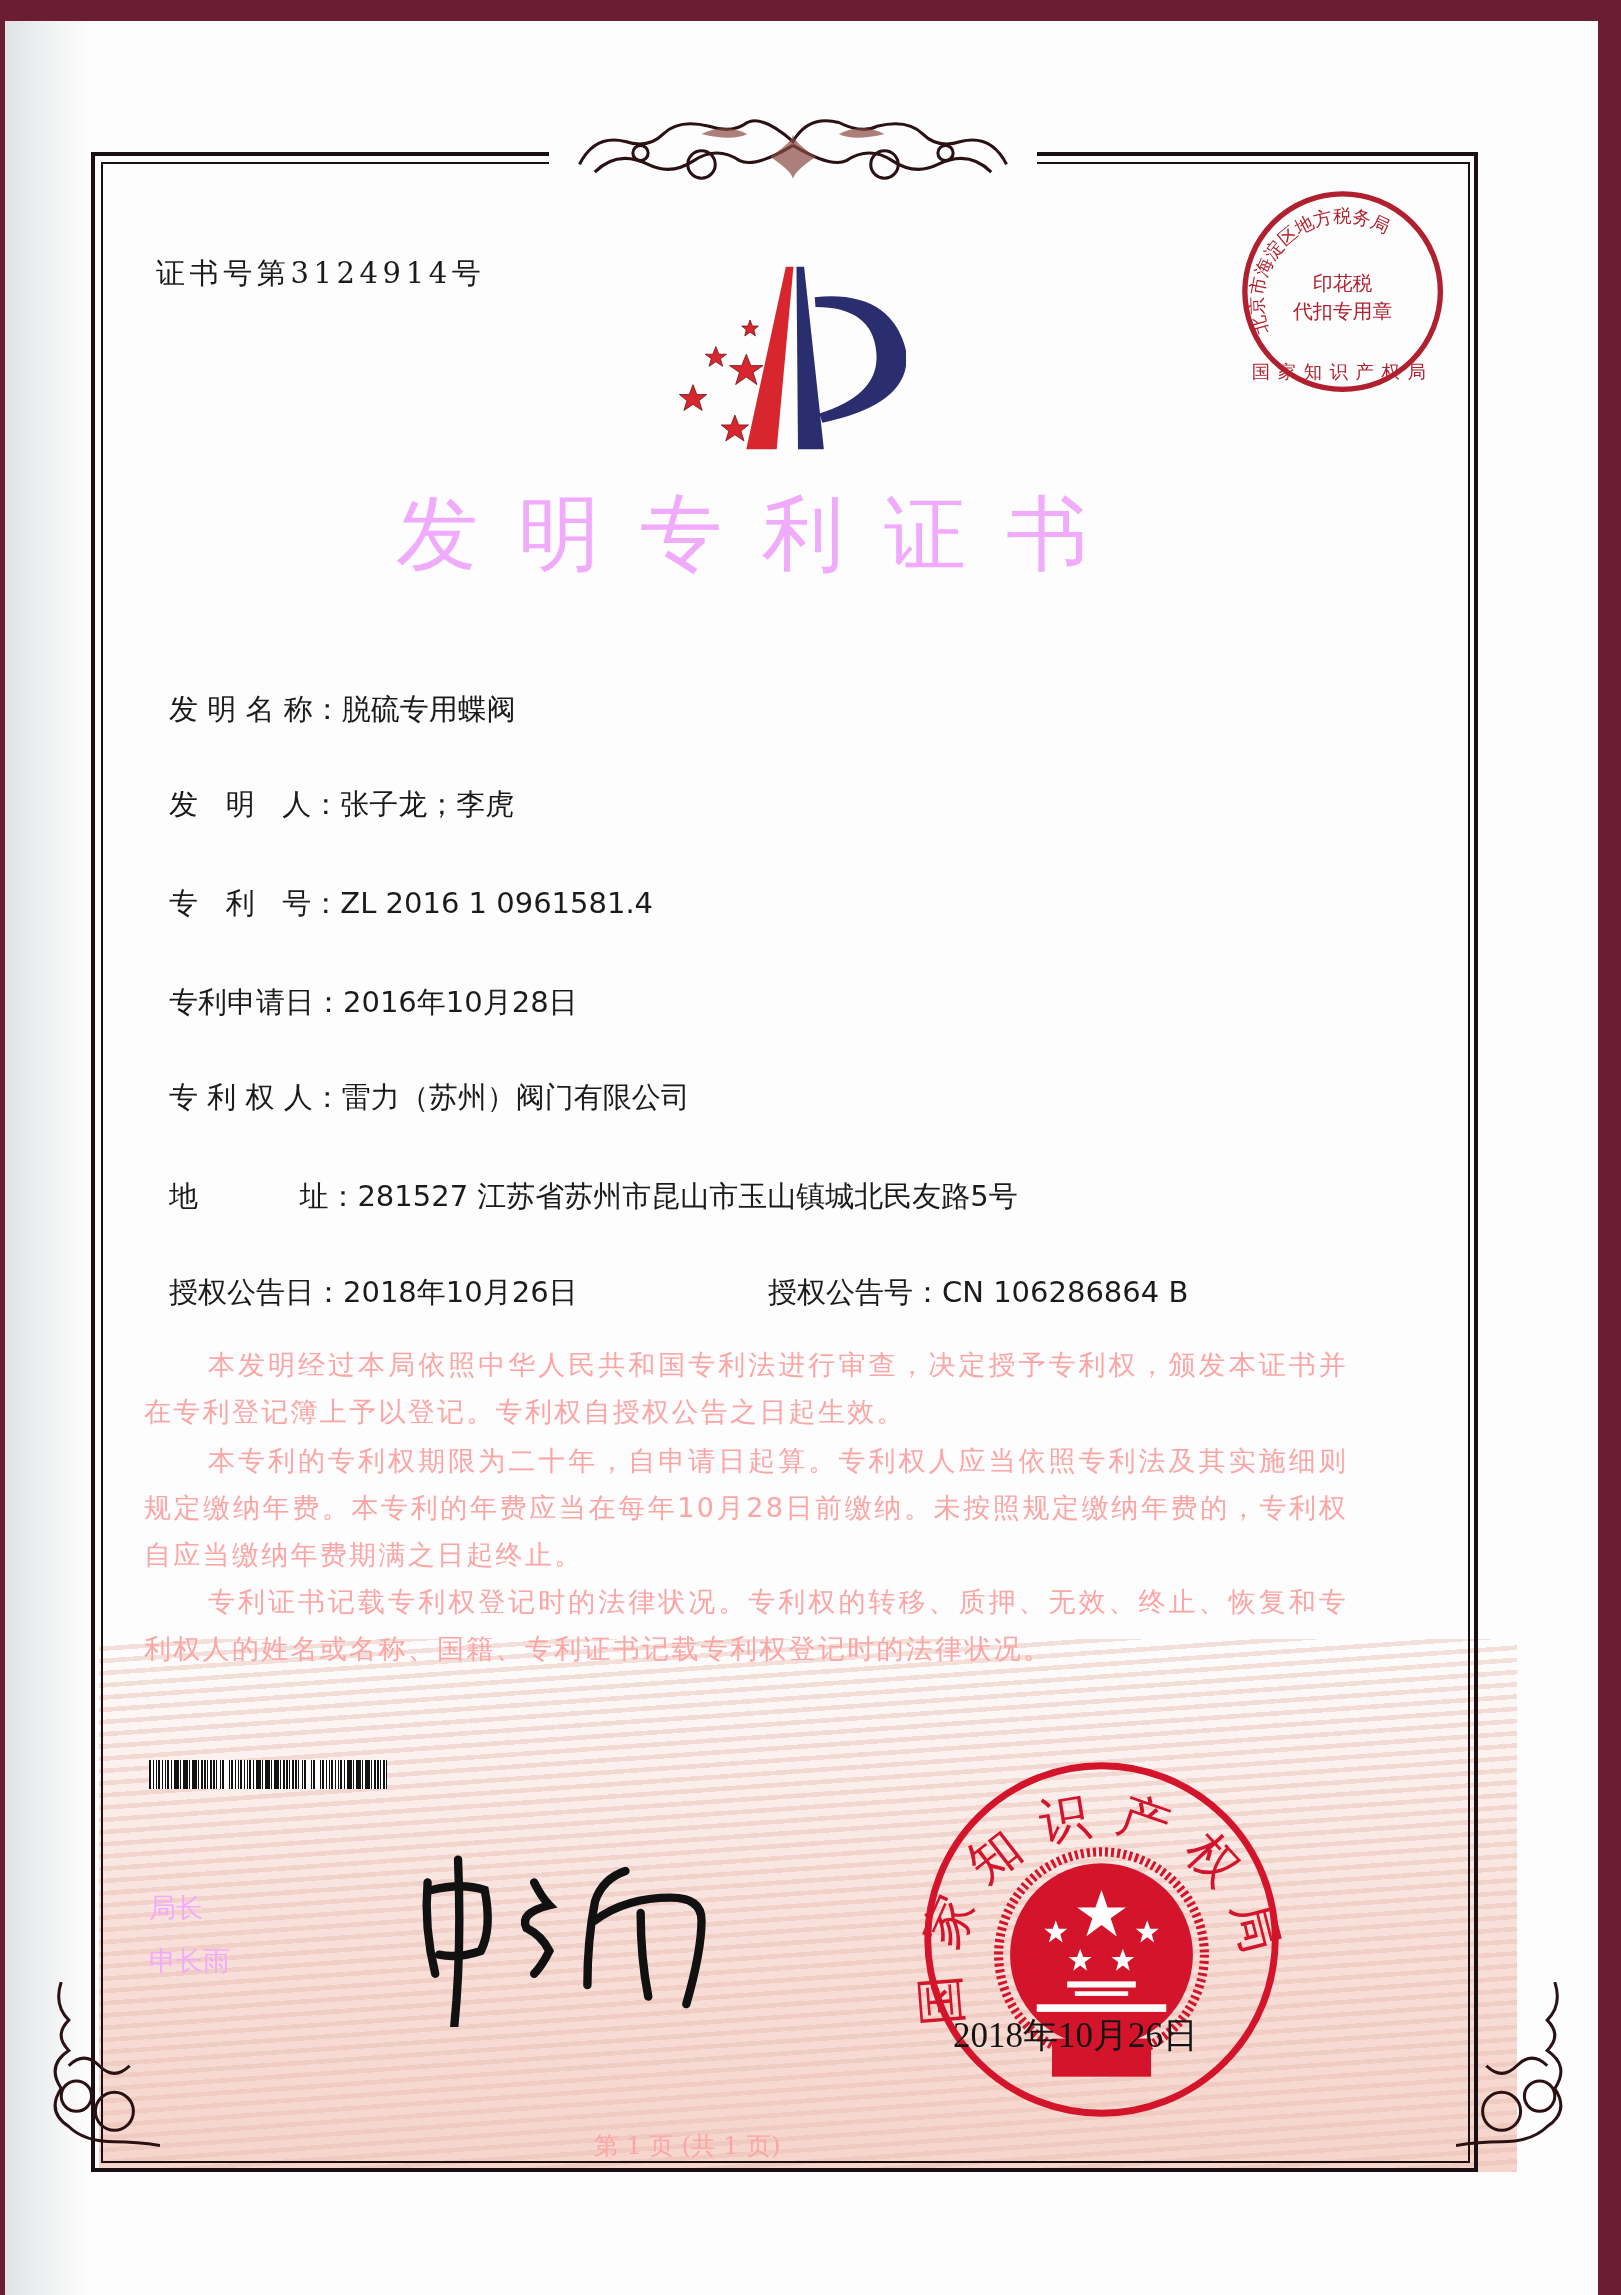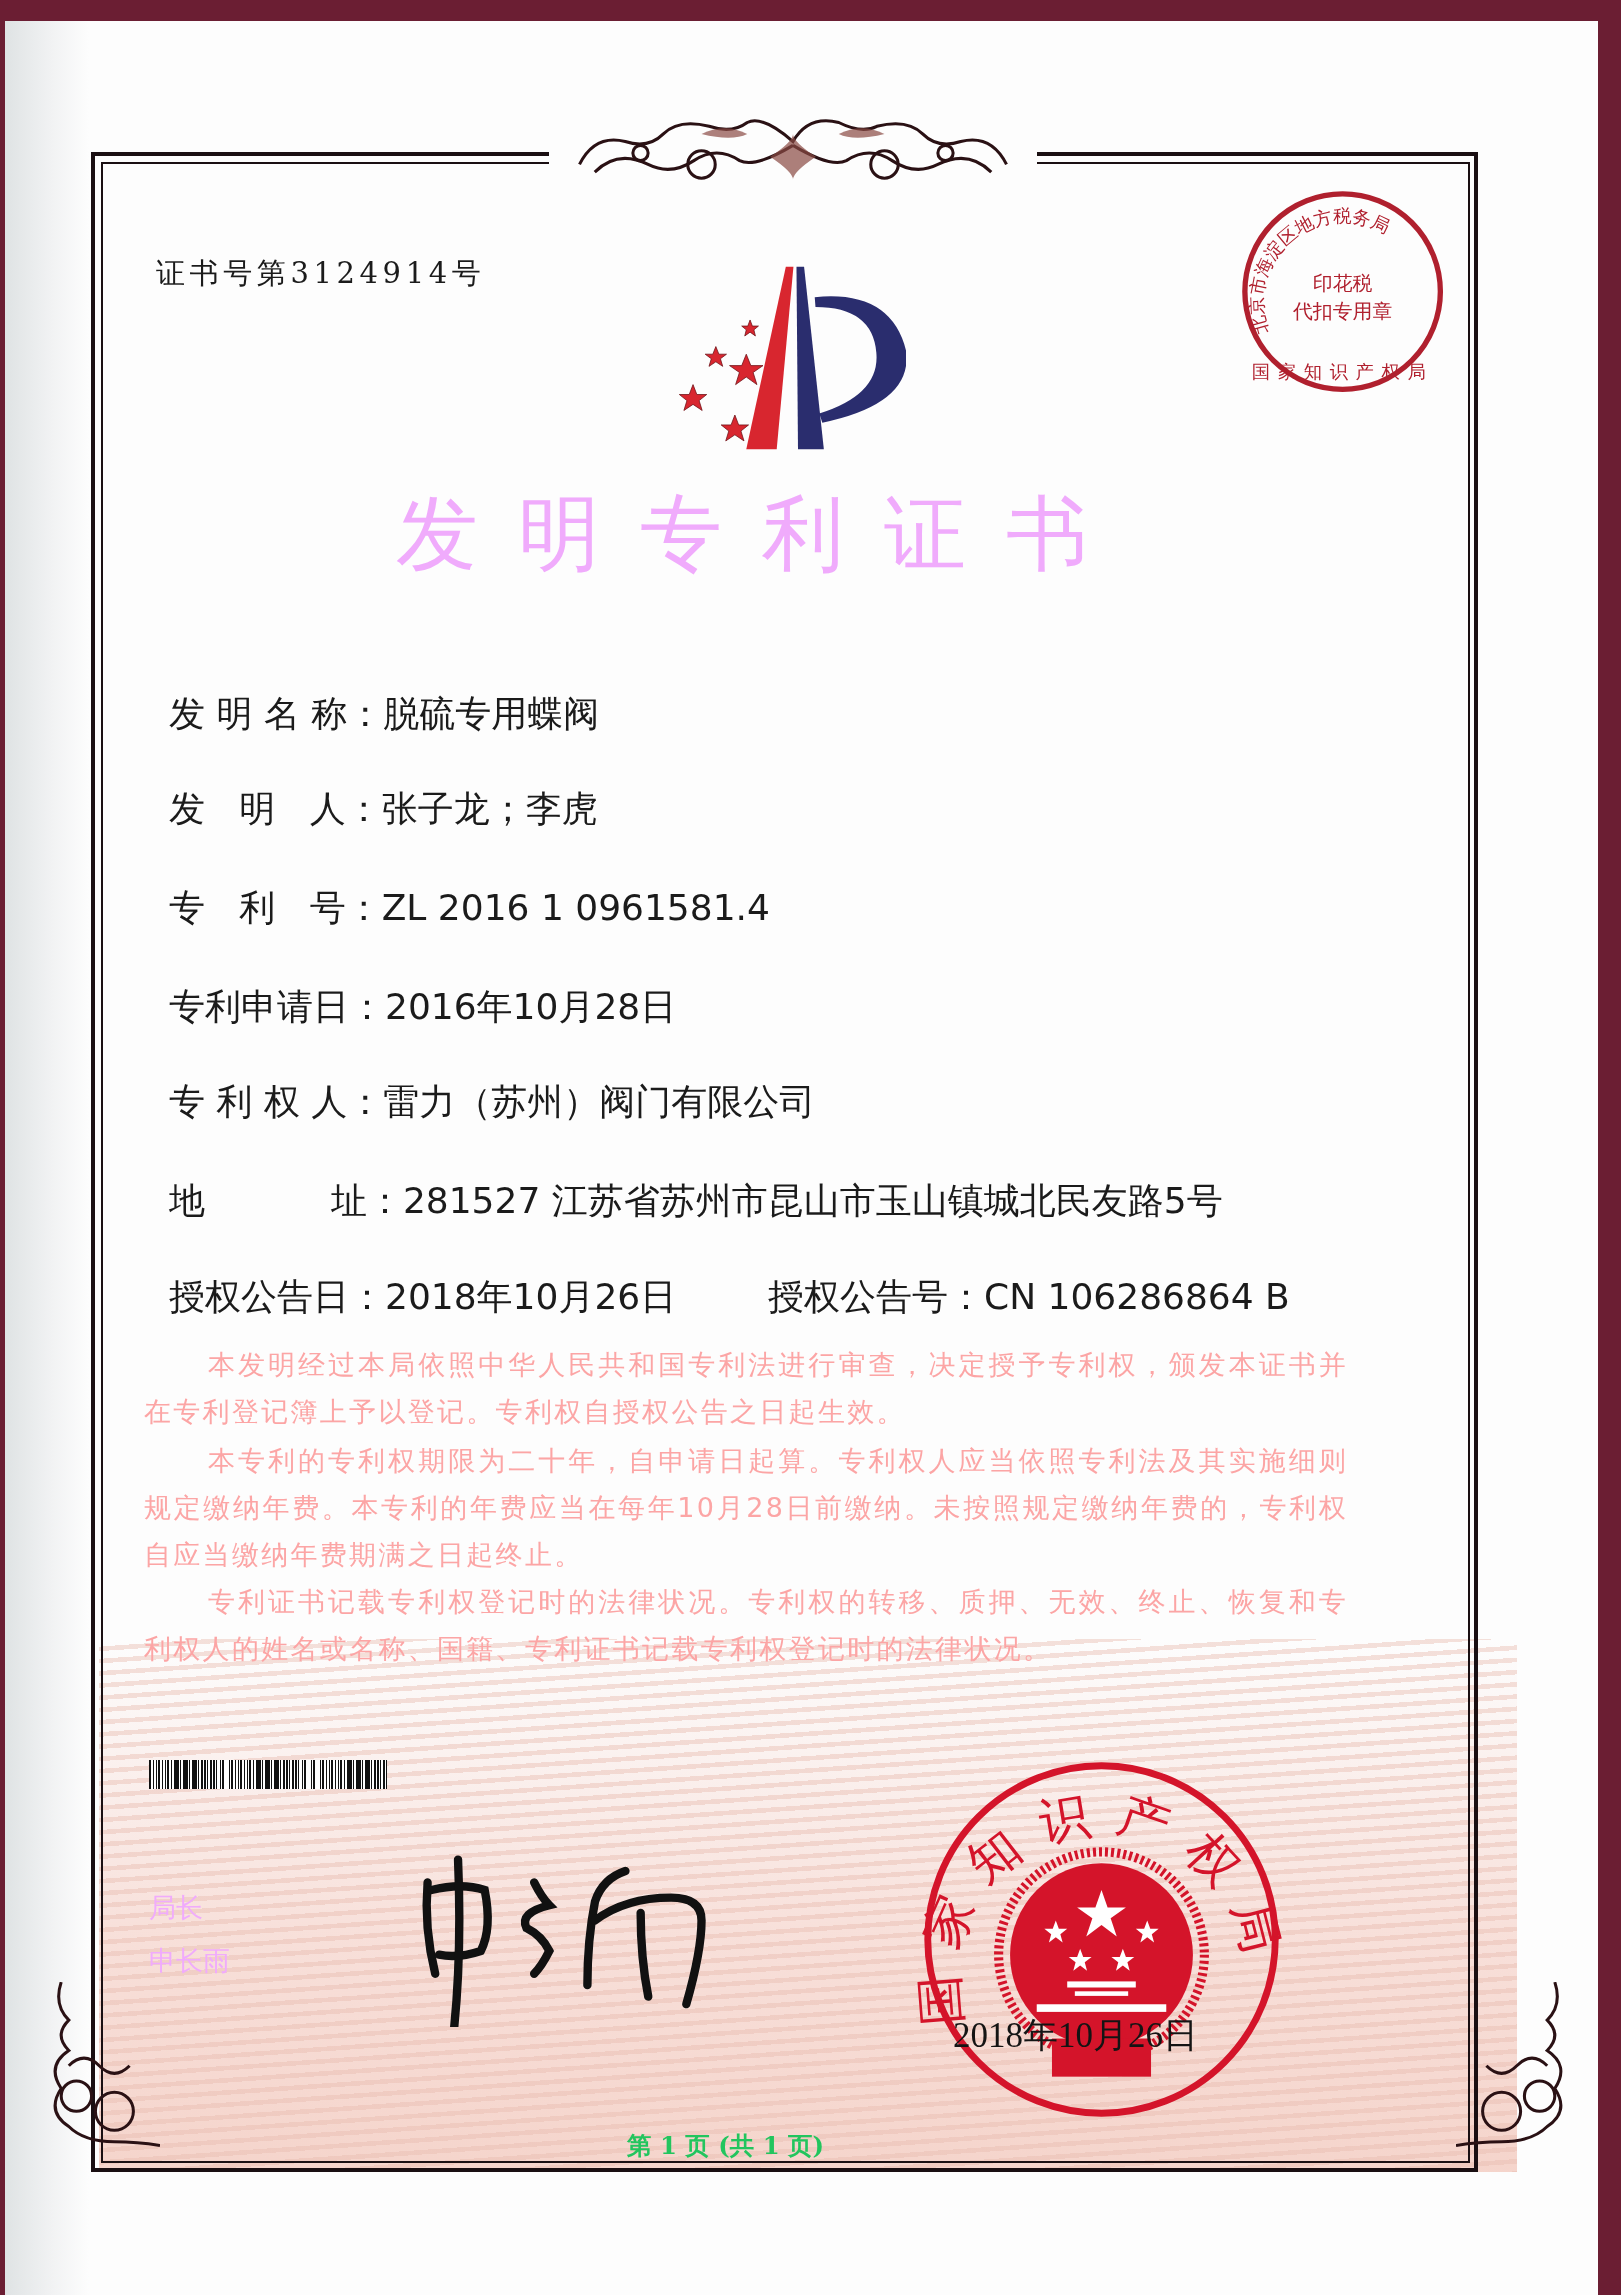--- a/index.html
+++ b/index.html
@@ -46,21 +46,21 @@
   }
   .logo { position: absolute; left: 655px; top: 259px; width: 251px; height: 198px; }
   .stamp-small { position: absolute; left: 1238px; top: 187px; width: 210px; height: 210px; }
 
   .title {
     position: absolute; left: 396px; top: 480px; width: 762px; text-align: left;
     font-size: 82px; letter-spacing: 40px; color: #f0abfc; font-family: "DejaVu Sans", sans-serif; font-weight: normal;
   }
 
   .field {
-    position: absolute; left: 169px; font-size: 36px; color: #1b1b1b; white-space: nowrap;
+    position: absolute; left: 169px; font-size: 29px; color: #1b1b1b; white-space: nowrap;
     font-family: "DejaVu Sans", sans-serif;
   }
   .field .lbl { display: inline-block; }
   .field .val { display: inline-block; }
 
   .para {
     position: absolute; left: 144px; width: 1204px; font-size: 27px; line-height: 47px;
     color: #fca5a5; font-family: "DejaVu Sans", sans-serif; letter-spacing: 2.3px;
     text-indent: 64px; text-align: justify;
   }
@@ -75,22 +75,22 @@
   .director-title { top: 1890px; }
   .director-name { top: 1943px; }
   .signature { position: absolute; left: 412px; top: 1852px; width: 366px; height: 175px; }
 
   .stamp-big { position: absolute; left: 911px; top: 1749px; width: 381px; height: 381px; }
   .stamp-date {
     position: absolute; left: 953px; top: 2012px; font-size: 35px; color: #141414;
     font-family: "Liberation Serif", serif; white-space: nowrap;
   }
   .page-no {
-    position: absolute; left: 594px; top: 2130px; font-size: 24.4px; color: #22c55e;
-    font-family: "DejaVu Serif", serif; font-weight: bold; margin-left: 33px;
+    position: absolute; left: 594px; top: 2130px; font-size: 24.4px; color: #fca5a5;
+    font-family: "DejaVu Serif", serif; font-weight: normal;
   }
 </style>
 </head>
 <body>
 
 <div class="sheet"></div>
 <div class="sheet-shadow-left"></div>
 <div class="guilloche"></div>
 
 <div class="frame-outer"></div>

